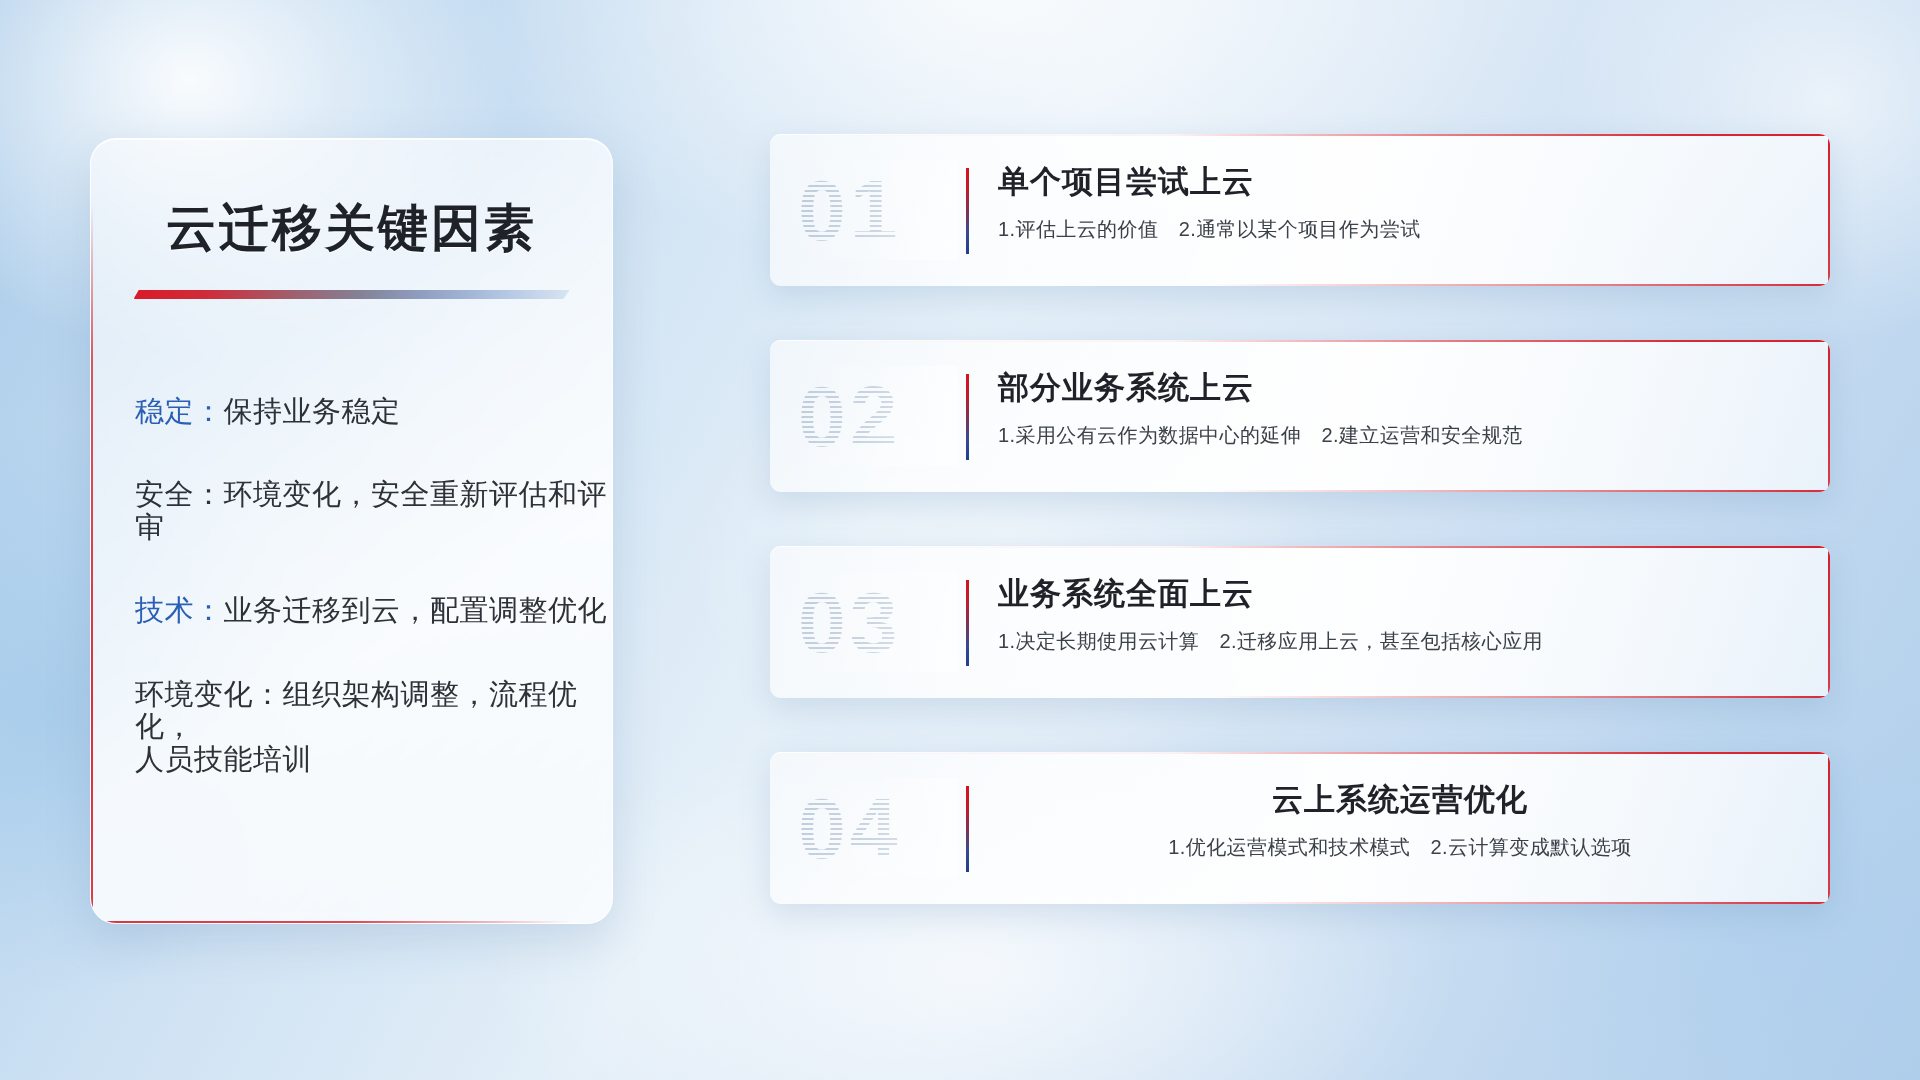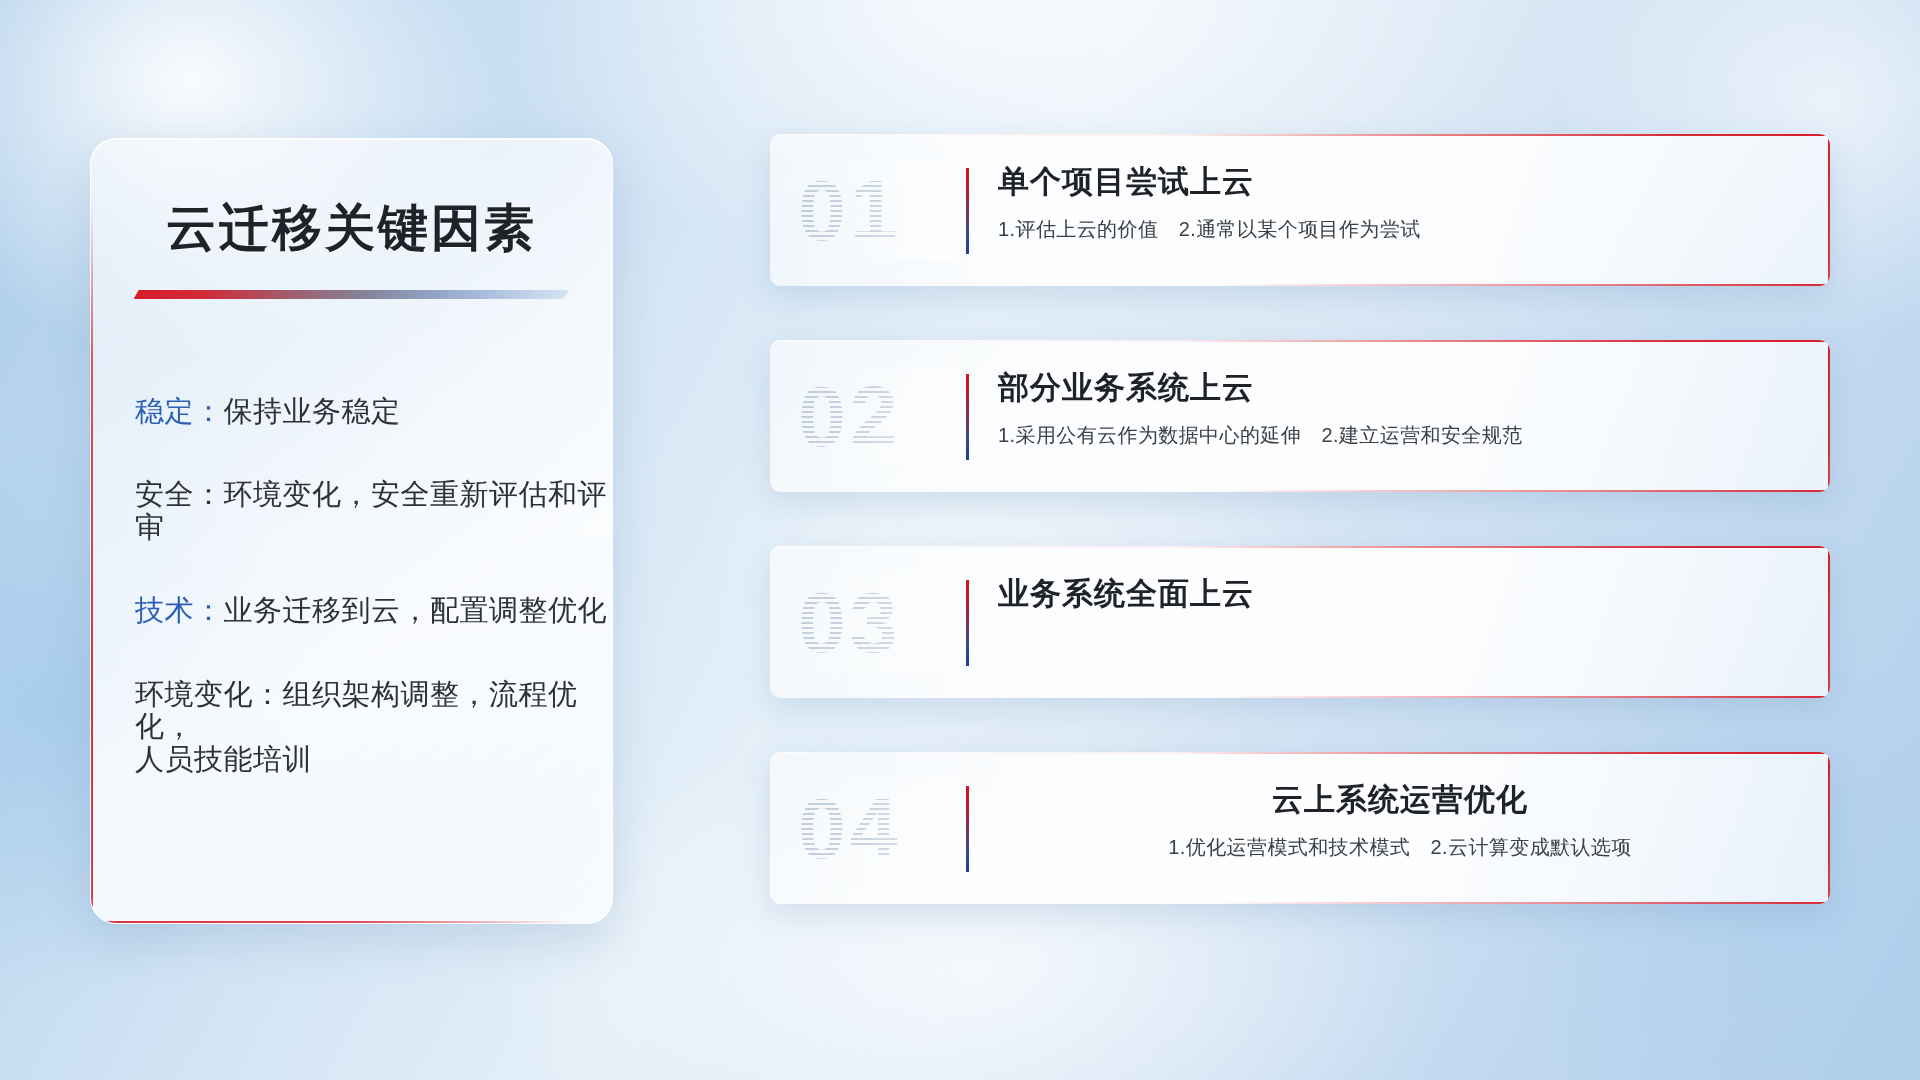--- a/index.html
+++ b/index.html
@@ -305,20 +305,21 @@
       </div>
       <div class="card">
         <div class="card-top-rule"></div>
         <div class="card-right-rule"></div>
         <div class="card-bottom-rule"></div>
         <div class="card-number">03</div>
         <div class="card-number-shade"></div>
         <div class="card-divider"></div>
         <div class="card-body">
           <div class="card-title">业务系统全面上云</div>
+          <div class="card-subtitle">1.决定长期使用云计算　2.迁移应用上云，甚至包括核心应用</div>
         </div>
       </div>
       <div class="card">
         <div class="card-top-rule"></div>
         <div class="card-right-rule"></div>
         <div class="card-bottom-rule"></div>
         <div class="card-number">04</div>
         <div class="card-number-shade"></div>
         <div class="card-divider"></div>
         <div class="card-body">

